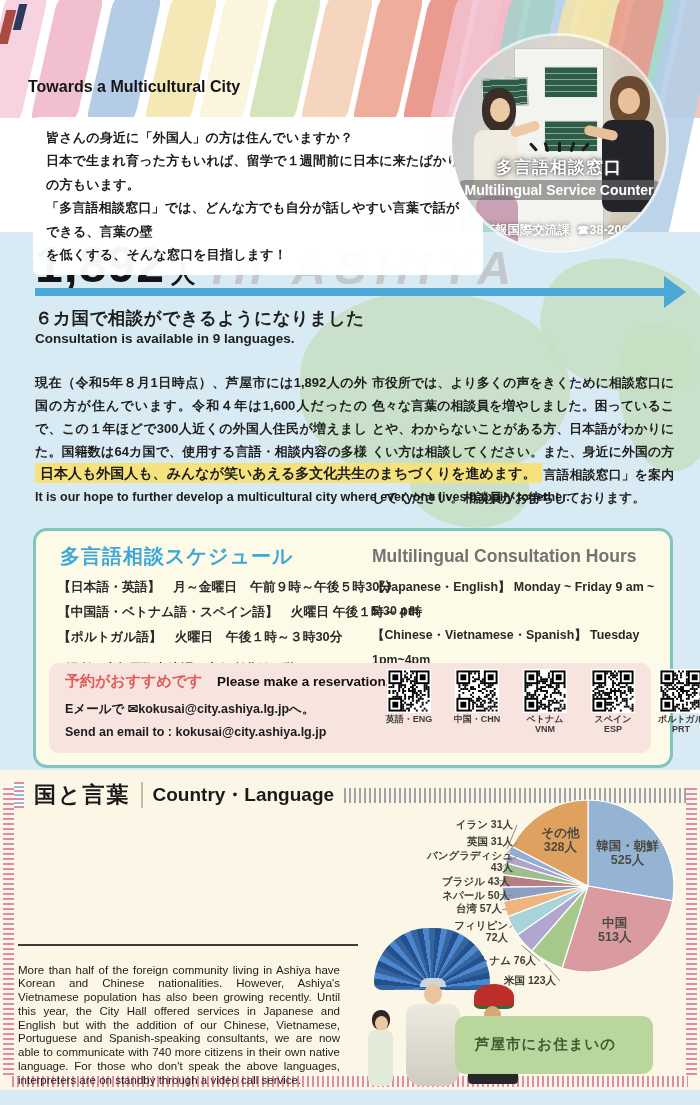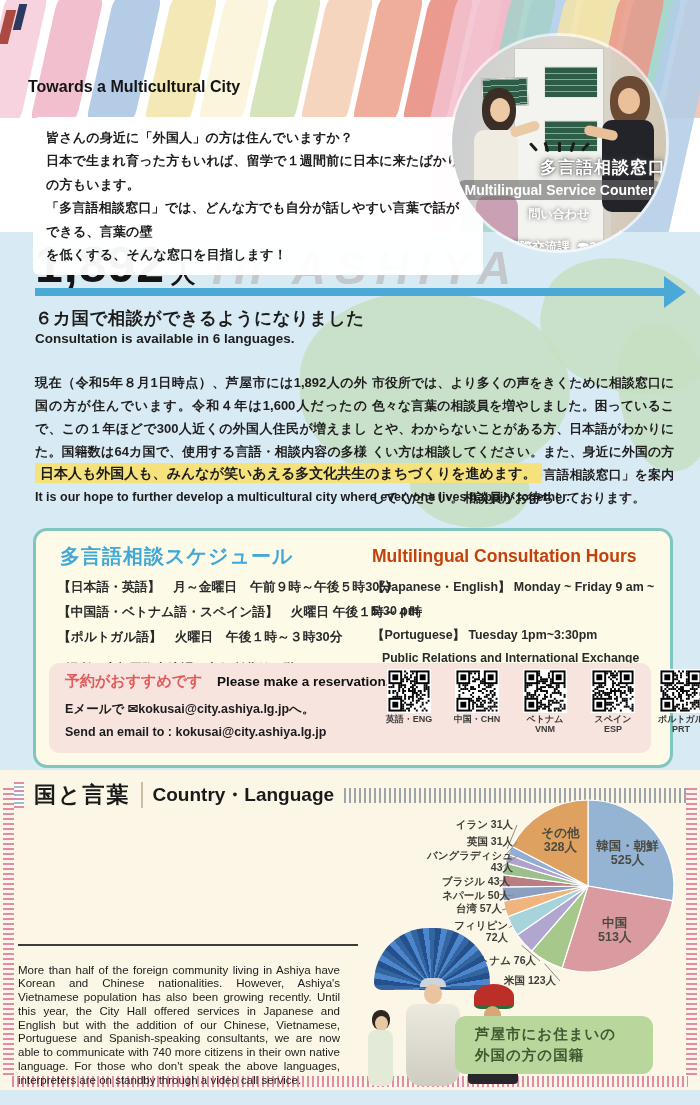--- a/index.html
+++ b/index.html
@@ -26,21 +26,21 @@
   .door{position:absolute;left:62px;top:12px;width:88px;height:202px;background:#f3f3f0;border:1px solid #c9c9c2}
   .doorframe{position:absolute;left:152px;top:12px;width:7px;height:202px;background:#d8d4ca}
   .sign{position:absolute;background:#2d5c47 repeating-linear-gradient(180deg,rgba(255,255,255,.45) 0 1px,transparent 1px 6px);
         border:1px solid #e9e9e4}
   .w-hair{position:absolute;border-radius:46%;background:#3a2e26}
   .w-face{position:absolute;border-radius:50%;background:#edcaa6}
   .w-body{position:absolute;border-radius:10px}
   .w-arm{position:absolute;height:10px;border-radius:5px;background:#e9c09a}
   .dash-row{position:absolute;left:0;right:0;top:106px;display:flex;justify-content:center;gap:10px;z-index:6}
   .dash{width:3px;height:10px;background:#1d1d1d;border-radius:1px}
-  .badge-jp{position:absolute;left:0;right:0;top:120px;text-align:right;color:#fff;font-size:17px;
+  .badge-jp{position:absolute;left:0;right:0;top:120px;text-align:center;color:#fff;font-size:17px;
             font-weight:800;letter-spacing:1px;z-index:6;text-shadow:0 0 6px rgba(70,70,70,.95),0 0 2px rgba(70,70,70,.9)}
   .badge-en{position:absolute;left:50%;transform:translateX(-50%);top:144px;background:rgba(105,105,105,.62);
             color:#fff;font-size:14px;font-weight:700;padding:2px 9px;border-radius:10px;white-space:nowrap;z-index:6}
   .contact{position:absolute;left:0;right:0;top:170px;text-align:center;color:#fff;font-weight:700;z-index:6;
            text-shadow:0 0 4px rgba(80,80,80,.9)}
   .contact-l1{font-size:12px}
   .contact-l2{font-size:12.5px;margin-top:16px;white-space:nowrap}
 
   
   .intro-box{position:absolute;left:33px;top:117px;width:424px;background:rgba(255,255,255,.96);
@@ -66,21 +66,21 @@
   .hl-jp{position:absolute;left:35px;top:232px;z-index:3}
   .hl{background:#f5e27d;padding:2px 5px;font-size:14px;font-weight:800;color:#1c1c1c}
   .hl-en{position:absolute;left:35px;top:258px;font-size:12.5px;font-weight:600;z-index:3}
 
   
   .sched{position:absolute;left:33px;top:296px;width:634px;height:234px;background:#fdfae7;
          border:3px solid #7fc6bf;border-radius:14px;z-index:3}
   .sched-title-jp{position:absolute;left:24px;top:12px;font-size:20px;font-weight:800;color:#3fa8d8;letter-spacing:1px}
   .sched-rows-jp{position:absolute;left:22px;top:44px;font-size:12.8px;font-weight:700;color:#2a2a2a;line-height:1.95}
   .sched-place{margin-top:7px}
-  .sched-title-en{position:absolute;left:336px;top:15px;font-size:17.5px;font-weight:800;color:#c2410c}
+  .sched-title-en{position:absolute;left:336px;top:15px;font-size:17.5px;font-weight:800;color:#737373}
   .sched-rows-en{position:absolute;left:336px;top:44px;font-size:12.4px;font-weight:700;line-height:1.95;color:#2a2a2a}
   .sched-place-en{margin-top:2px;padding-left:10px;font-weight:600;font-size:12.2px;line-height:1.35}
   .resv{position:absolute;left:13px;top:132px;width:602px;height:90px;background:#f8e4de;border-radius:10px}
   .resv-title{position:absolute;left:16px;top:9px;white-space:nowrap}
   .resv-jp{color:#e05c5c;font-size:15px;font-weight:800;margin-right:10px}
   .resv-en{font-size:13.5px;font-weight:800;color:#111}
   .resv-mail1{position:absolute;left:16px;top:38px;font-size:12.5px;font-weight:600}
   .resv-mail2{position:absolute;left:16px;top:62px;font-size:12.5px;font-weight:600}
   .qr-row{position:absolute;left:336px;top:6px;display:flex;gap:20px}
   .qr-unit{width:48px;text-align:center}
@@ -183,21 +183,20 @@
     <div class="dash-row">
       <span class="dash" style="transform:rotate(-42deg)"></span>
       <span class="dash" style="transform:rotate(-18deg)"></span>
       <span class="dash"></span>
       <span class="dash" style="transform:rotate(18deg)"></span>
       <span class="dash" style="transform:rotate(42deg)"></span>
     </div>
     <div class="badge-jp">多言語相談窓口</div>
     <div class="badge-en">Multilingual Service Counter</div>
     <div class="contact">
-      <div class="contact-l1">問い合わせ</div>
       <div class="contact-l2">
         <span>広報国際交流課</span>
         <span>&nbsp;☎</span><span>38-2008</span>
       </div>
     </div>
   </div>
 
   <div class="intro-box">
     <span class="intro-line">皆さんの身近に「外国人」の方は住んでいますか？</span>
     <span class="intro-line">日本で生まれ育った方もいれば、留学で１週間前に日本に来たばかりの方もいます。</span>
@@ -209,37 +208,38 @@
     <div class="blob" style="left:300px;top:60px;width:270px;height:190px"></div>
     <div class="blob" style="left:540px;top:30px;width:180px;height:130px;transform:rotate(14deg)"></div>
     <div class="blob" style="left:620px;top:90px;width:90px;height:150px;transform:rotate(-10deg)"></div>
     <div class="blob" style="left:410px;top:210px;width:120px;height:85px;transform:rotate(8deg)"></div>
 
     <div class="stat-num"><span>1,892</span><span class="stat-unit">人</span></div>
     <div class="stat-city">in ASHIYA</div>
     <div class="arrow-bar"></div>
     <div class="arrow-head"></div>
     <div class="head-jp">６カ国で相談ができるようになりました</div>
-    <div class="head-en">Consultation is available in 6 languages.</div>
+    <div class="head-en">Consultation is available in 9 languages.</div>
     <p class="col-left">現在（令和5年８月1日時点）、芦屋市には1,892人の外国の方が住んでいます。令和４年は1,600人だったので、この１年ほどで300人近くの外国人住民が増えました。国籍数は64カ国で、使用する言語・相談内容の多様化が進んでいます。</p>
     <p class="col-right">市役所では、より多くの声をきくために相談窓口に色々な言葉の相談員を増やしました。困っていることや、わからないことがある方、日本語がわかりにくい方は相談してください。また、身近に外国の方がいましたら、市役所の「多言語相談窓口」を案内してください。相談員がお待ちしております。</p>
     <div class="hl-jp"><span class="hl">日本人も外国人も、みんなが笑いあえる多文化共生のまちづくりを進めます。</span></div>
     <div class="hl-en">It is our hope to further develop a multicultural city where everyone lives happily together.</div>
 
     <div class="sched">
       <div class="sched-title-jp">多言語相談スケジュール</div>
       <div class="sched-rows-jp">
         <div>【日本語・英語】　月～金曜日　午前９時～午後５時30分</div>
         <div>【中国語・ベトナム語・スペイン語】　火曜日 午後１時～４時</div>
         <div>【ポルトガル語】　火曜日　午後１時～３時30分</div>
         <div class="sched-place">■場所　広報国際交流課（市役所北館３階）</div>
       </div>
       <div class="sched-title-en">Multilingual Consultation Hours</div>
       <div class="sched-rows-en">
         <div>【Japanese・English】 Monday ~ Friday 9 am ~ 5:30 pm</div>
+        <div>【Chinese・Vietnamese・Spanish】 Tuesday 1pm~4pm</div>
         <div>【Portuguese】 Tuesday 1pm~3:30pm</div>
         <div class="sched-place-en">
           <div>Public Relations and International Exchange Section</div>
           <div>(City Hall North Building, 3rd floor)</div>
         </div>
       </div>
 
       <div class="resv">
         <div class="resv-title">
           <span class="resv-jp">予約がおすすめです</span>
@@ -1070,18 +1070,17 @@
       <div class="ppl-hat"></div>
       <div class="ppl-face-r"></div>
       <div class="ppl-jacket">
           <div class="ppl-trim"></div>
         </div>
       <div class="ppl-skirt"></div>
     </div>
 
     <div class="caption-box">
       <div class="caption-line">芦屋市にお住まいの</div>
-      <div class="caption-line">外国の方の国籍</div>
     </div>
   </div>
 
   <div class="bottom-strip"></div>
 </div>
 
 </body></html>

